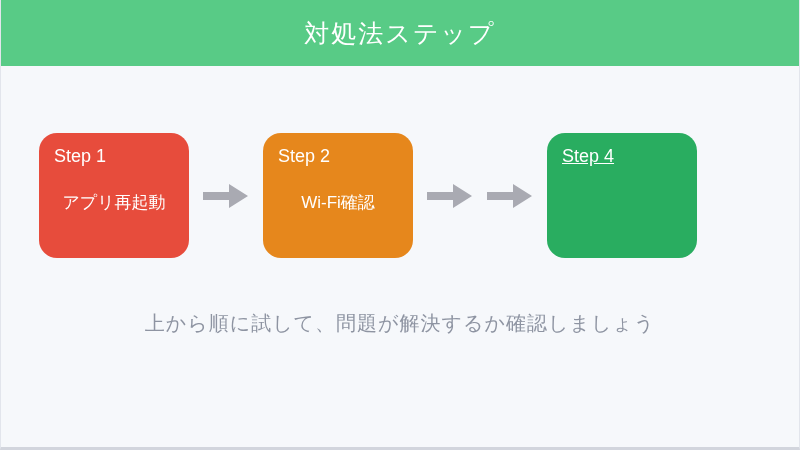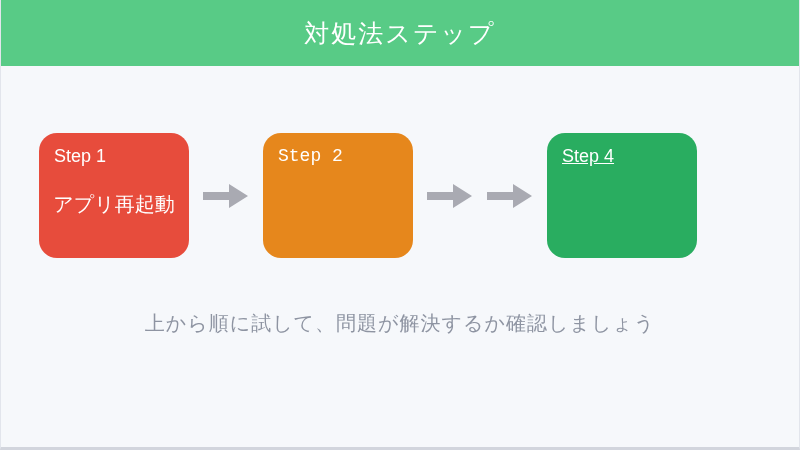--- a/index.html
+++ b/index.html
@@ -42,21 +42,21 @@
     display:flex;
     flex-direction:column;
     color:#fff;
   }
   .step-label{
     font-size:18px;
     font-weight:400;
   }
   .step-text{
     margin-top:24px;
-    font-size:20px;
+    font-size:17px;
     white-space:nowrap;
     width:max-content;
     align-self:center;
     flex-shrink:0;
   }
   .arrow{
     flex:0 0 46px;
     display:flex;align-items:center;justify-content:center;
   }
   .note{
@@ -81,22 +81,23 @@
       <div class="step-label">Step 1</div>
       <div class="step-text">アプリ再起動</div>
     </div>
 
     <div class="arrow">
       <svg width="46" height="28" viewBox="0 0 46 28" aria-hidden="true">
         <polygon points="0,10 26,10 26,2 45,14 26,26 26,18 0,18" fill="#a9aab2"></polygon>
       </svg>
     </div>
 
-    <div class="step-box" style="background-color: rgb(230, 135, 28); font-family: Liberation Mono, monospace;">
+    <div class="step-box" style="background-color: rgb(230, 135, 28);">
       <div class="step-label">Step 2</div>
+      <div class="step-text">Wi-Fi確認</div>
     </div>
 
     <div class="arrow">
       <svg width="46" height="28" viewBox="0 0 46 28" aria-hidden="true">
         <polygon points="0,10 26,10 26,2 45,14 26,26 26,18 0,18" fill="#a9aab2"></polygon>
       </svg>
     </div>
 
 
     <div class="arrow">

